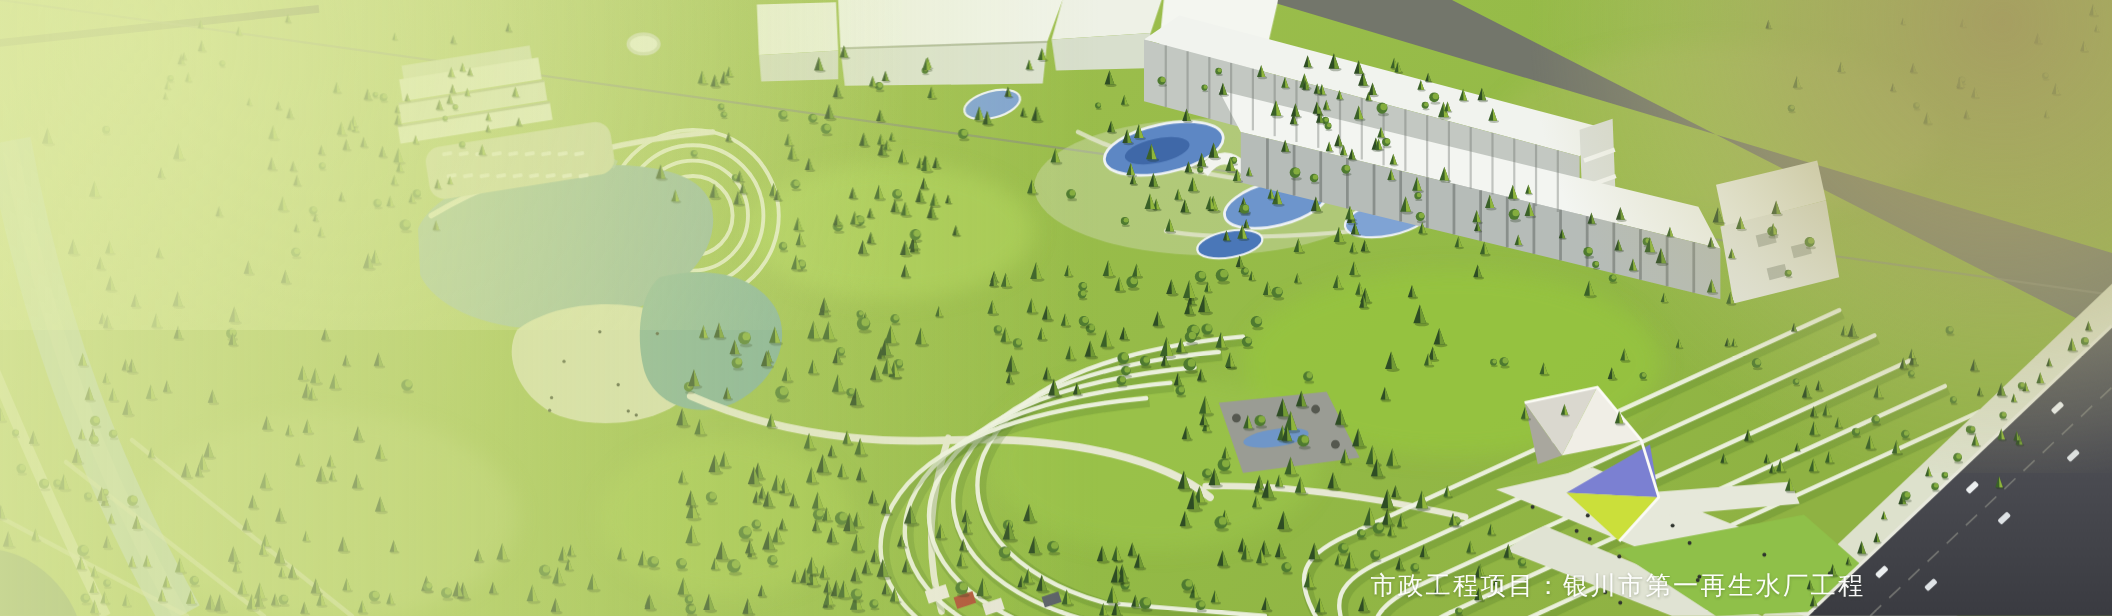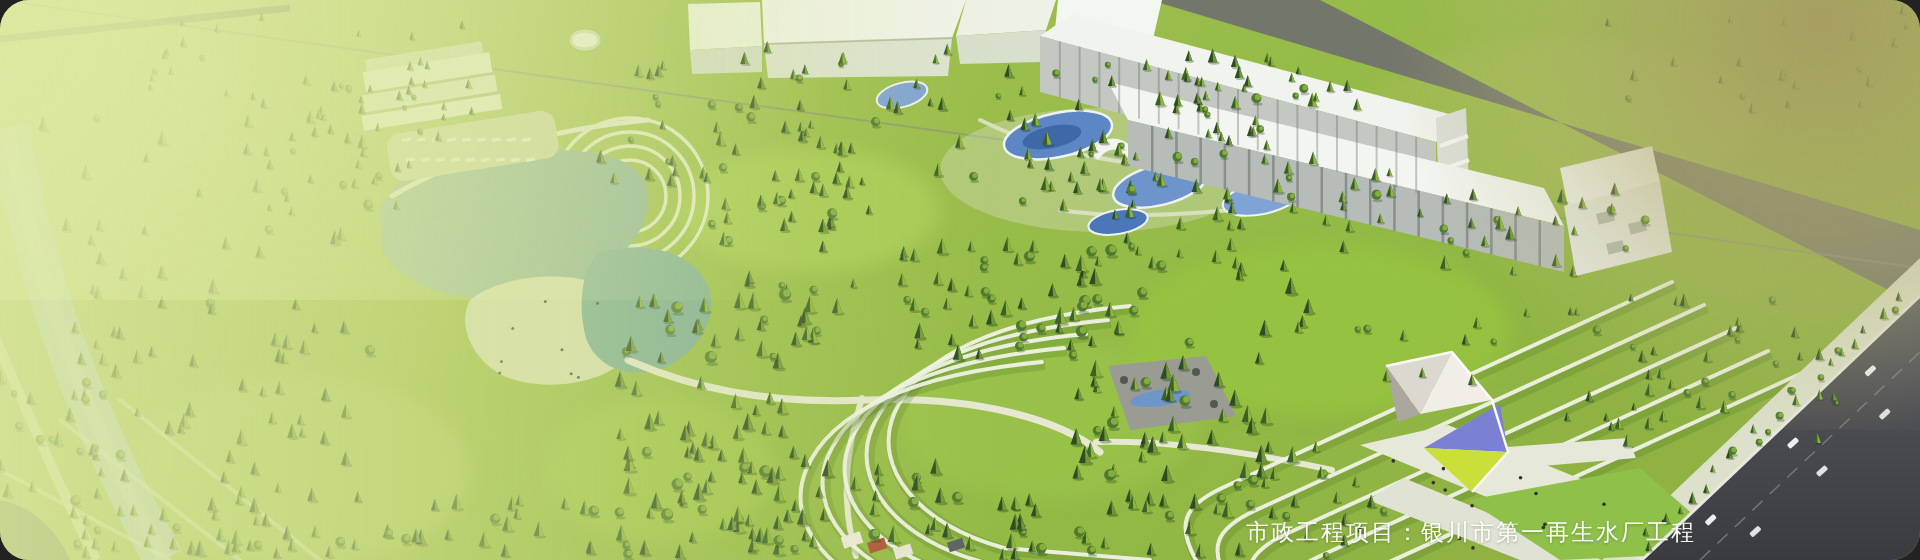--- a/index.html
+++ b/index.html
@@ -1,17 +1,17 @@
 <!DOCTYPE html>
 <html><head>
 <meta charset="utf-8">
 <style>
   html,body{margin:0;padding:0;background:#222;}
   #stage{position:relative;width:1920px;height:560px;overflow:hidden;
-         font-family:"Liberation Sans","DejaVu Sans",sans-serif;border-radius:29px;}
+         font-family:"Liberation Sans","DejaVu Sans",sans-serif;}
   #scene{position:absolute;left:0;top:0;width:100%;height:100%;display:block;}
   .caption{position:absolute;left:1246px;top:517px;font-size:23px;letter-spacing:2px;
            color:#fff;opacity:.96;text-shadow:0 1px 3px rgba(40,60,20,.35);white-space:nowrap;}
 </style>
 </head>
 <body>
 
 <div id="stage">
 <svg id="scene" viewBox="0 0 1920 560" xmlns="http://www.w3.org/2000/svg">
   <defs>

